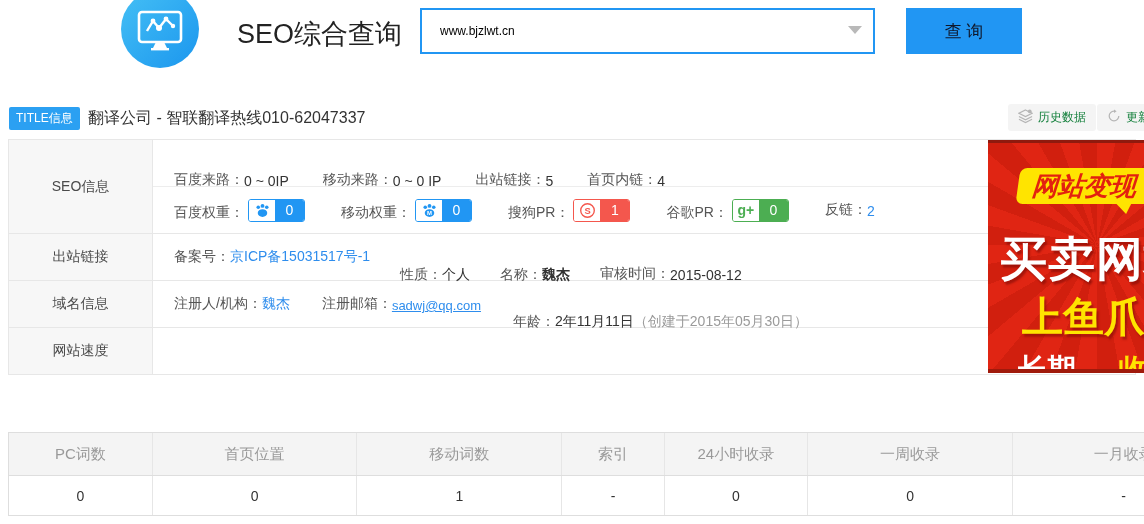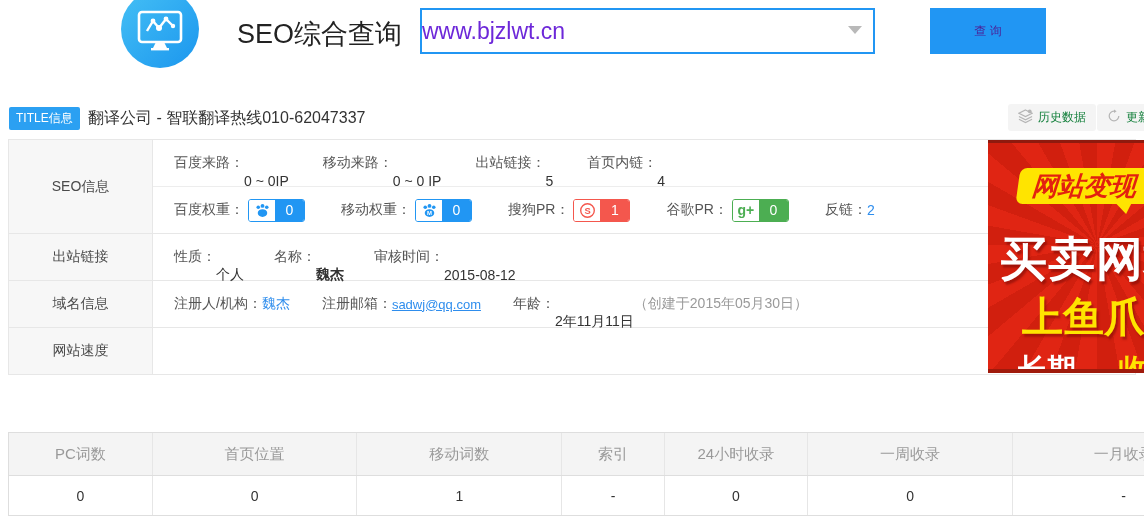--- a/index.html
+++ b/index.html
@@ -10,31 +10,31 @@
   }
   
   .logo {
     position:absolute; left:121px; top:-10px; width:78px; height:78px;
     border-radius:50%; background:linear-gradient(135deg,#45c0f5,#1b96ee);
     display:flex; align-items:center; justify-content:center; padding-top:8px;
   }
   .app-title { position:absolute; left:237px; top:16px; font-size:27px; color:#222; }
   .search-box {
     position:absolute; left:420px; top:8px; width:455px; height:46px;
-    border:2px solid #2196f3; background:#fff; font-size:23px; color:#6d28d9;
-    padding:0 34px 0 0; outline:none; border-radius:0;
+    border:2px solid #2196f3; background:#fff; font-size:12px; color:#000000;
+    padding:0 34px 0 18px; outline:none; border-radius:0;
   }
   .dd-arrow {
     position:absolute; left:848px; top:26px; width:0; height:0;
     border-left:7px solid transparent; border-right:7px solid transparent;
     border-top:8px solid #b9b9b9; cursor:pointer;
   }
   .query-btn {
-    position:absolute; left:930px; top:8px; width:116px; height:46px;
-    background:#2196f3; color:#4c1d95; border:none; font-size:12px; cursor:pointer;
+    position:absolute; left:906px; top:8px; width:116px; height:46px;
+    background:#2196f3; color:#0f172a; border:none; font-size:17px; cursor:pointer;
     font-family:inherit;
   }
   
   .title-badge {
     position:absolute; left:9px; top:107px; height:23px; padding:0 7px;
     background:#2ba0f2; color:#fff; font-size:12px; line-height:23px; border-radius:2px;
   }
   .page-title { position:absolute; left:88px; top:108px; font-size:16px; color:#333; }
   .hist-btn, .refresh-btn {
     position:absolute; top:104px; height:27px; background:#f4f4f4; border:none;
@@ -53,21 +53,21 @@
   .ilabel {
     width:144px; min-width:144px; background:#f7f7f7; color:#4a4a4a;
     display:flex; align-items:center; justify-content:center;
     border-right:1px solid #e7e7e7;
   }
   .icontent { flex:1; display:flex; align-items:center; padding-left:21px; }
   .h47 { height:47px; } .h46 { height:46px; }
   .subcol { flex:1; display:flex; flex-direction:column; }
   .subrow { height:46px; display:flex; align-items:center; padding-left:21px; gap:34px; }
   .subrow.first { height:47px; border-bottom:1px solid #ededed; }
-  .kv { display:flex; align-items:center; white-space:nowrap; }
+  .kv { display:flex; align-items:flex-end; white-space:nowrap; }
   .kv .k { color:#555; }
   .kv .v { color:#333;margin-top:35px; }
   .v-red { color:#ff2d1f; }
   .v-bold { font-weight:bold; }
   a.lnk { color:#2e8ded; text-decoration:none; cursor:pointer; }
   a.lnk.u { text-decoration:underline; font-size:13px; }
   .gray-note { color:#9a9a9a; }
   
   .wbadge {
     display:inline-flex; height:23px; border-radius:3px; overflow:hidden;
@@ -256,20 +256,24 @@
         </span>
       </div>
     </div>
   </div>
 
 
   <div class="irow h47">
     <div class="ilabel">出站链接</div>
     <div class="icontent" style="gap:30px;">
       <span class="kv">
+        <span class="k">备案号：</span>
+          <a class="lnk">京ICP备15031517号-1</a>
+      </span>
+      <span class="kv">
         <span class="k">性质：</span>
           <span class="v">个人</span>
       </span>
       <span class="kv">
         <span class="k">名称：</span>
           <span class="v v-bold">魏杰</span>
       </span>
       <span class="kv">
         <span class="k">审核时间：</span>
           <span class="v">2015-08-12</span>

